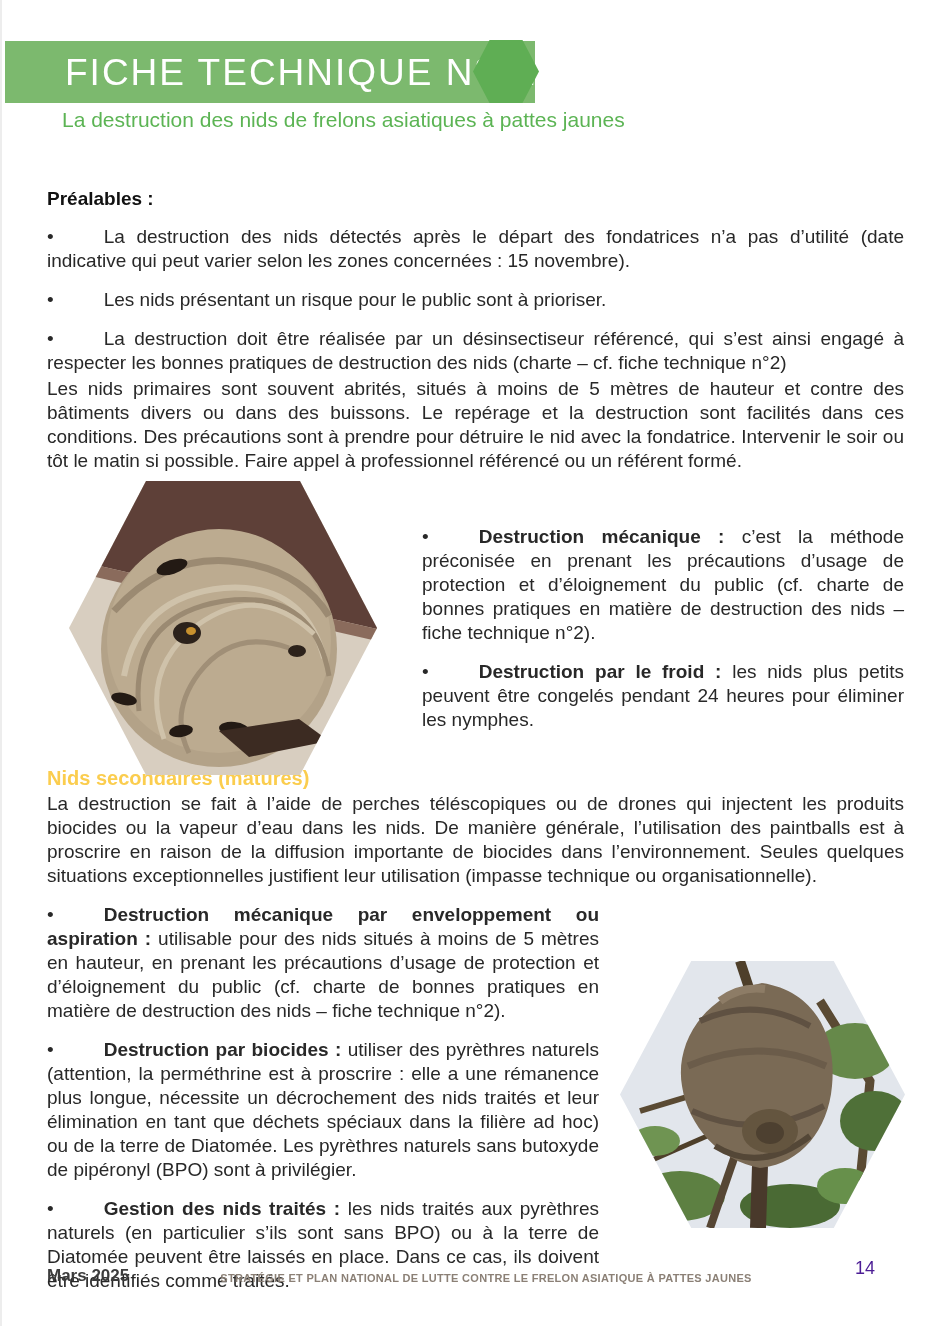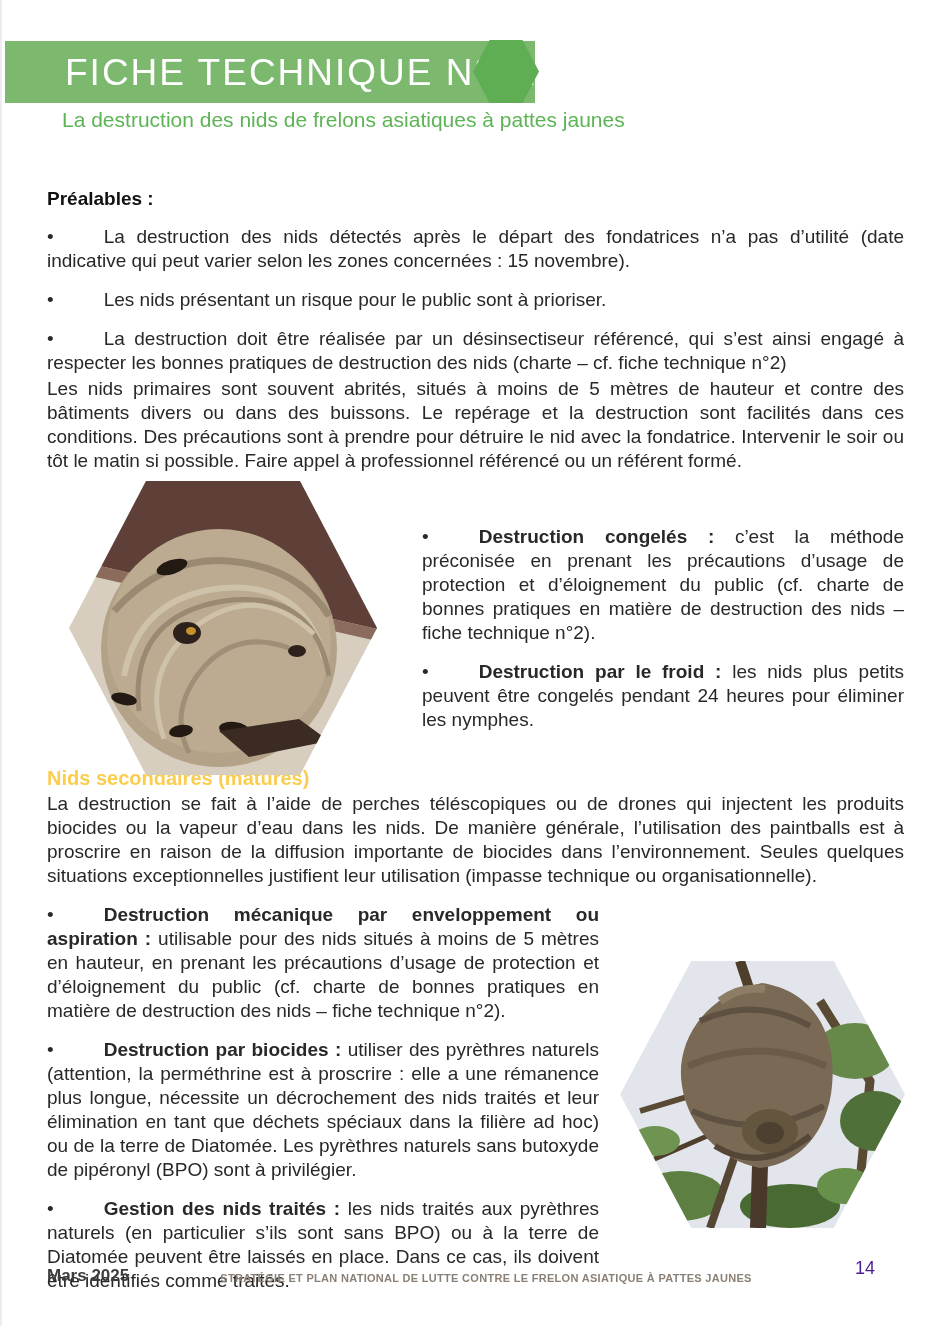--- a/index.html
+++ b/index.html
@@ -108,21 +108,21 @@
           <ellipse cx="103" cy="86" rx="16" ry="7" fill="#231a14" transform="rotate(-18 103 86)"></ellipse>
           <ellipse cx="55" cy="218" rx="13" ry="6" fill="#231a14" transform="rotate(12 55 218)"></ellipse>
           <ellipse cx="112" cy="250" rx="12" ry="6" fill="#231a14" transform="rotate(-8 112 250)"></ellipse>
           <ellipse cx="165" cy="248" rx="15" ry="7" fill="#231a14" transform="rotate(6 165 248)"></ellipse>
           <ellipse cx="228" cy="170" rx="9" ry="6" fill="#2c221b"></ellipse>
           <polygon points="150,250 230,238 260,260 180,276" fill="#3c2b22"></polygon>
         </svg>
       </div>
 
       <div class="rcol">
-        <p class="bullet"><span class="dot">•</span><span class="gap"></span><span class="b">Destruction congelés :</span> <span>c’est la méthode préconisée en prenant les précautions d’usage de protection et d’éloignement du public (cf. charte de bonnes pratiques en matière de destruction des nids – fiche technique n°2).</span></p>
+        <p class="bullet"><span class="dot">•</span><span class="gap"></span><span class="b">Destruction mécanique :</span> <span>c’est la méthode préconisée en prenant les précautions d’usage de protection et d’éloignement du public (cf. charte de bonnes pratiques en matière de destruction des nids – fiche technique n°2).</span></p>
         <p class="bullet"><span class="dot">•</span><span class="gap"></span><span class="b">Destruction par le froid :</span> <span>les nids plus petits peuvent être congelés pendant 24 heures pour éliminer les nymphes.</span></p>
       </div>
     </div>
 
     <div class="sect-head sec-head">Nids secondaires (matures)</div>
     <p class="body intro">La destruction se fait à l’aide de perches téléscopiques ou de drones qui injectent les produits biocides ou la vapeur d’eau dans les nids. De manière générale, l’utilisation des paintballs est à proscrire en raison de la diffusion importante de biocides dans l’environnement. Seules quelques situations exceptionnelles justifient leur utilisation (impasse technique ou organisationnelle).</p>
 
     <div class="secondary-block">
       <div class="lcol">
         <p class="bullet"><span class="dot">•</span><span class="gap"></span><span class="b">Destruction mécanique par enveloppement ou aspiration :</span> <span>utilisable pour des nids situés à moins de 5 mètres en hauteur, en prenant les précautions d’usage de protection et d’éloignement du public (cf. charte de bonnes pratiques en matière de destruction des nids – fiche technique n°2).</span></p>

